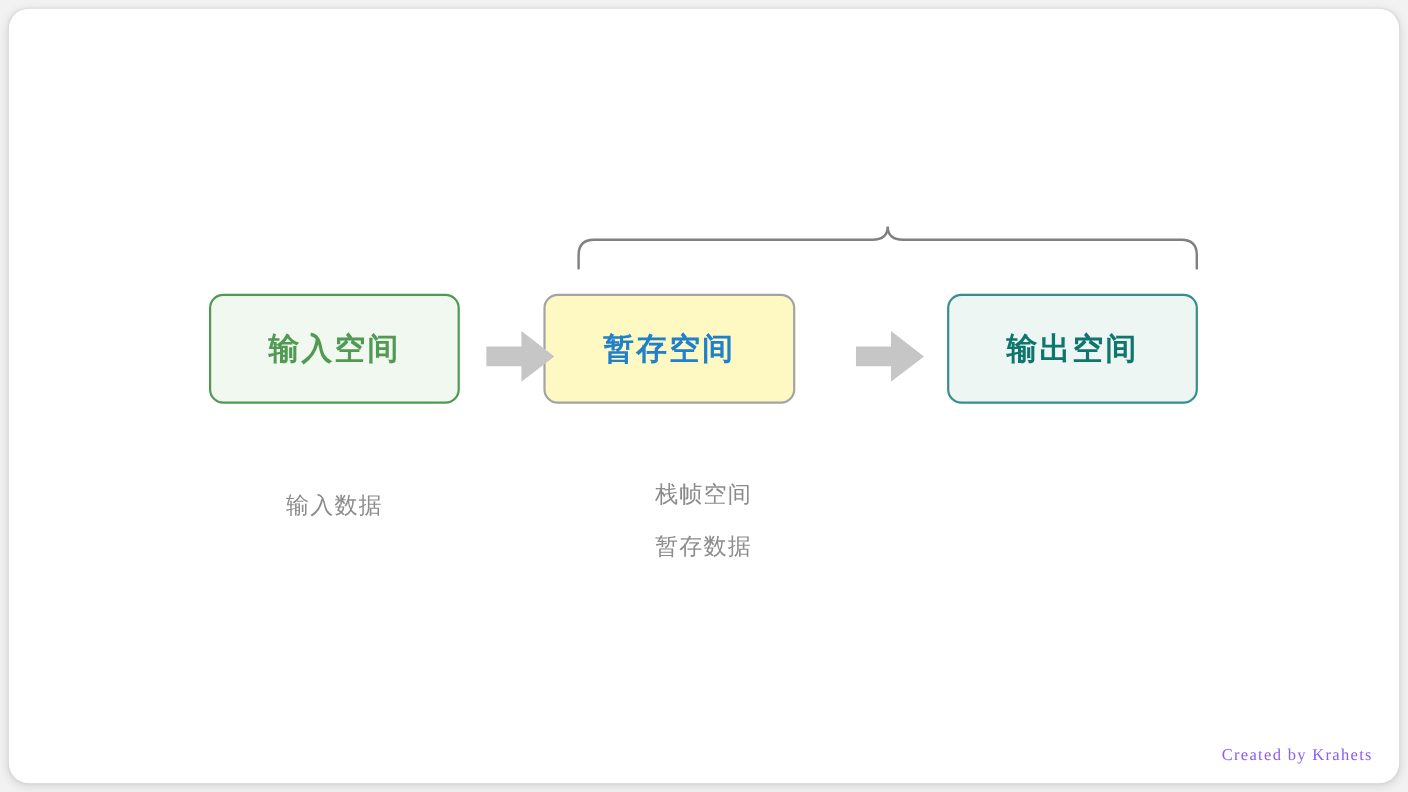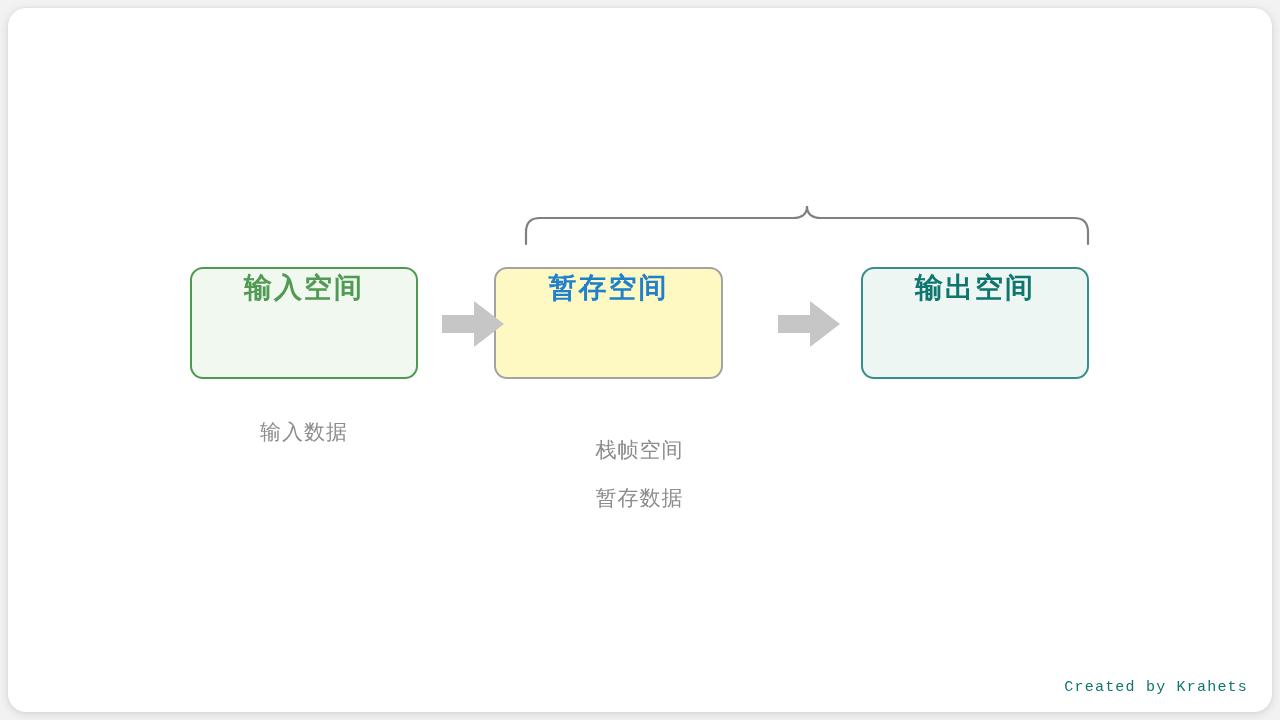--- a/index.html
+++ b/index.html
@@ -58,24 +58,25 @@
     left: 516px;
     top: 198px;
     width: 584px;
     height: 56px;
   }
 
   
   .box {
     position: absolute;
     top: 267px;
-    height: 112px;
+    height: 100px;
     border-radius: 13px;
     box-sizing: border-box;
     display: flex;
+    align-items: center;
     justify-content: center;
     font-size: 28px;
     font-weight: bold;
     letter-spacing: 2px;
   }
   #box-input {
     left: 190px;
     width: 228px;
     border: 2px solid #4e9a51;
     background: #f1f8f0;
@@ -102,39 +103,39 @@
     top: 301px;
     width: 62px;
     height: 46px;
   }
   #arrow-1 { left: 442px; }
   #arrow-2 { left: 778px; }
   .sub-col {
     position: absolute;
     text-align: center;
   }
-  #sub-input  { left: 190px; width: 228px; top: 410px; font-family: Liberation Mono, monospace; }
+  #sub-input  { left: 190px; width: 228px; top: 436px; }
   #sub-temp   { left: 525px; width: 229px; top: 426px; }
   #sub-output { left: 861px; width: 228px; top: 426px; }
   .sub-line {
     font-size: 21px;
     color: #8c8c8c;
     line-height: 48px;
     letter-spacing: 1px;
     white-space: nowrap;
   }
 
   
   #signature {
     position: absolute;
     right: 32px;
     bottom: 24px;
-    font-family: Liberation Mono, monospace;
+    font-family: Liberation Serif, serif;
     font-size: 15px;
-    color: #0f766e;
+    color: #8b5cf6;
     letter-spacing: 1.2px;
   }
 </style>
 </head>
 <body>
 
 <div id="canvas">
   <div id="card"></div>
 
 

